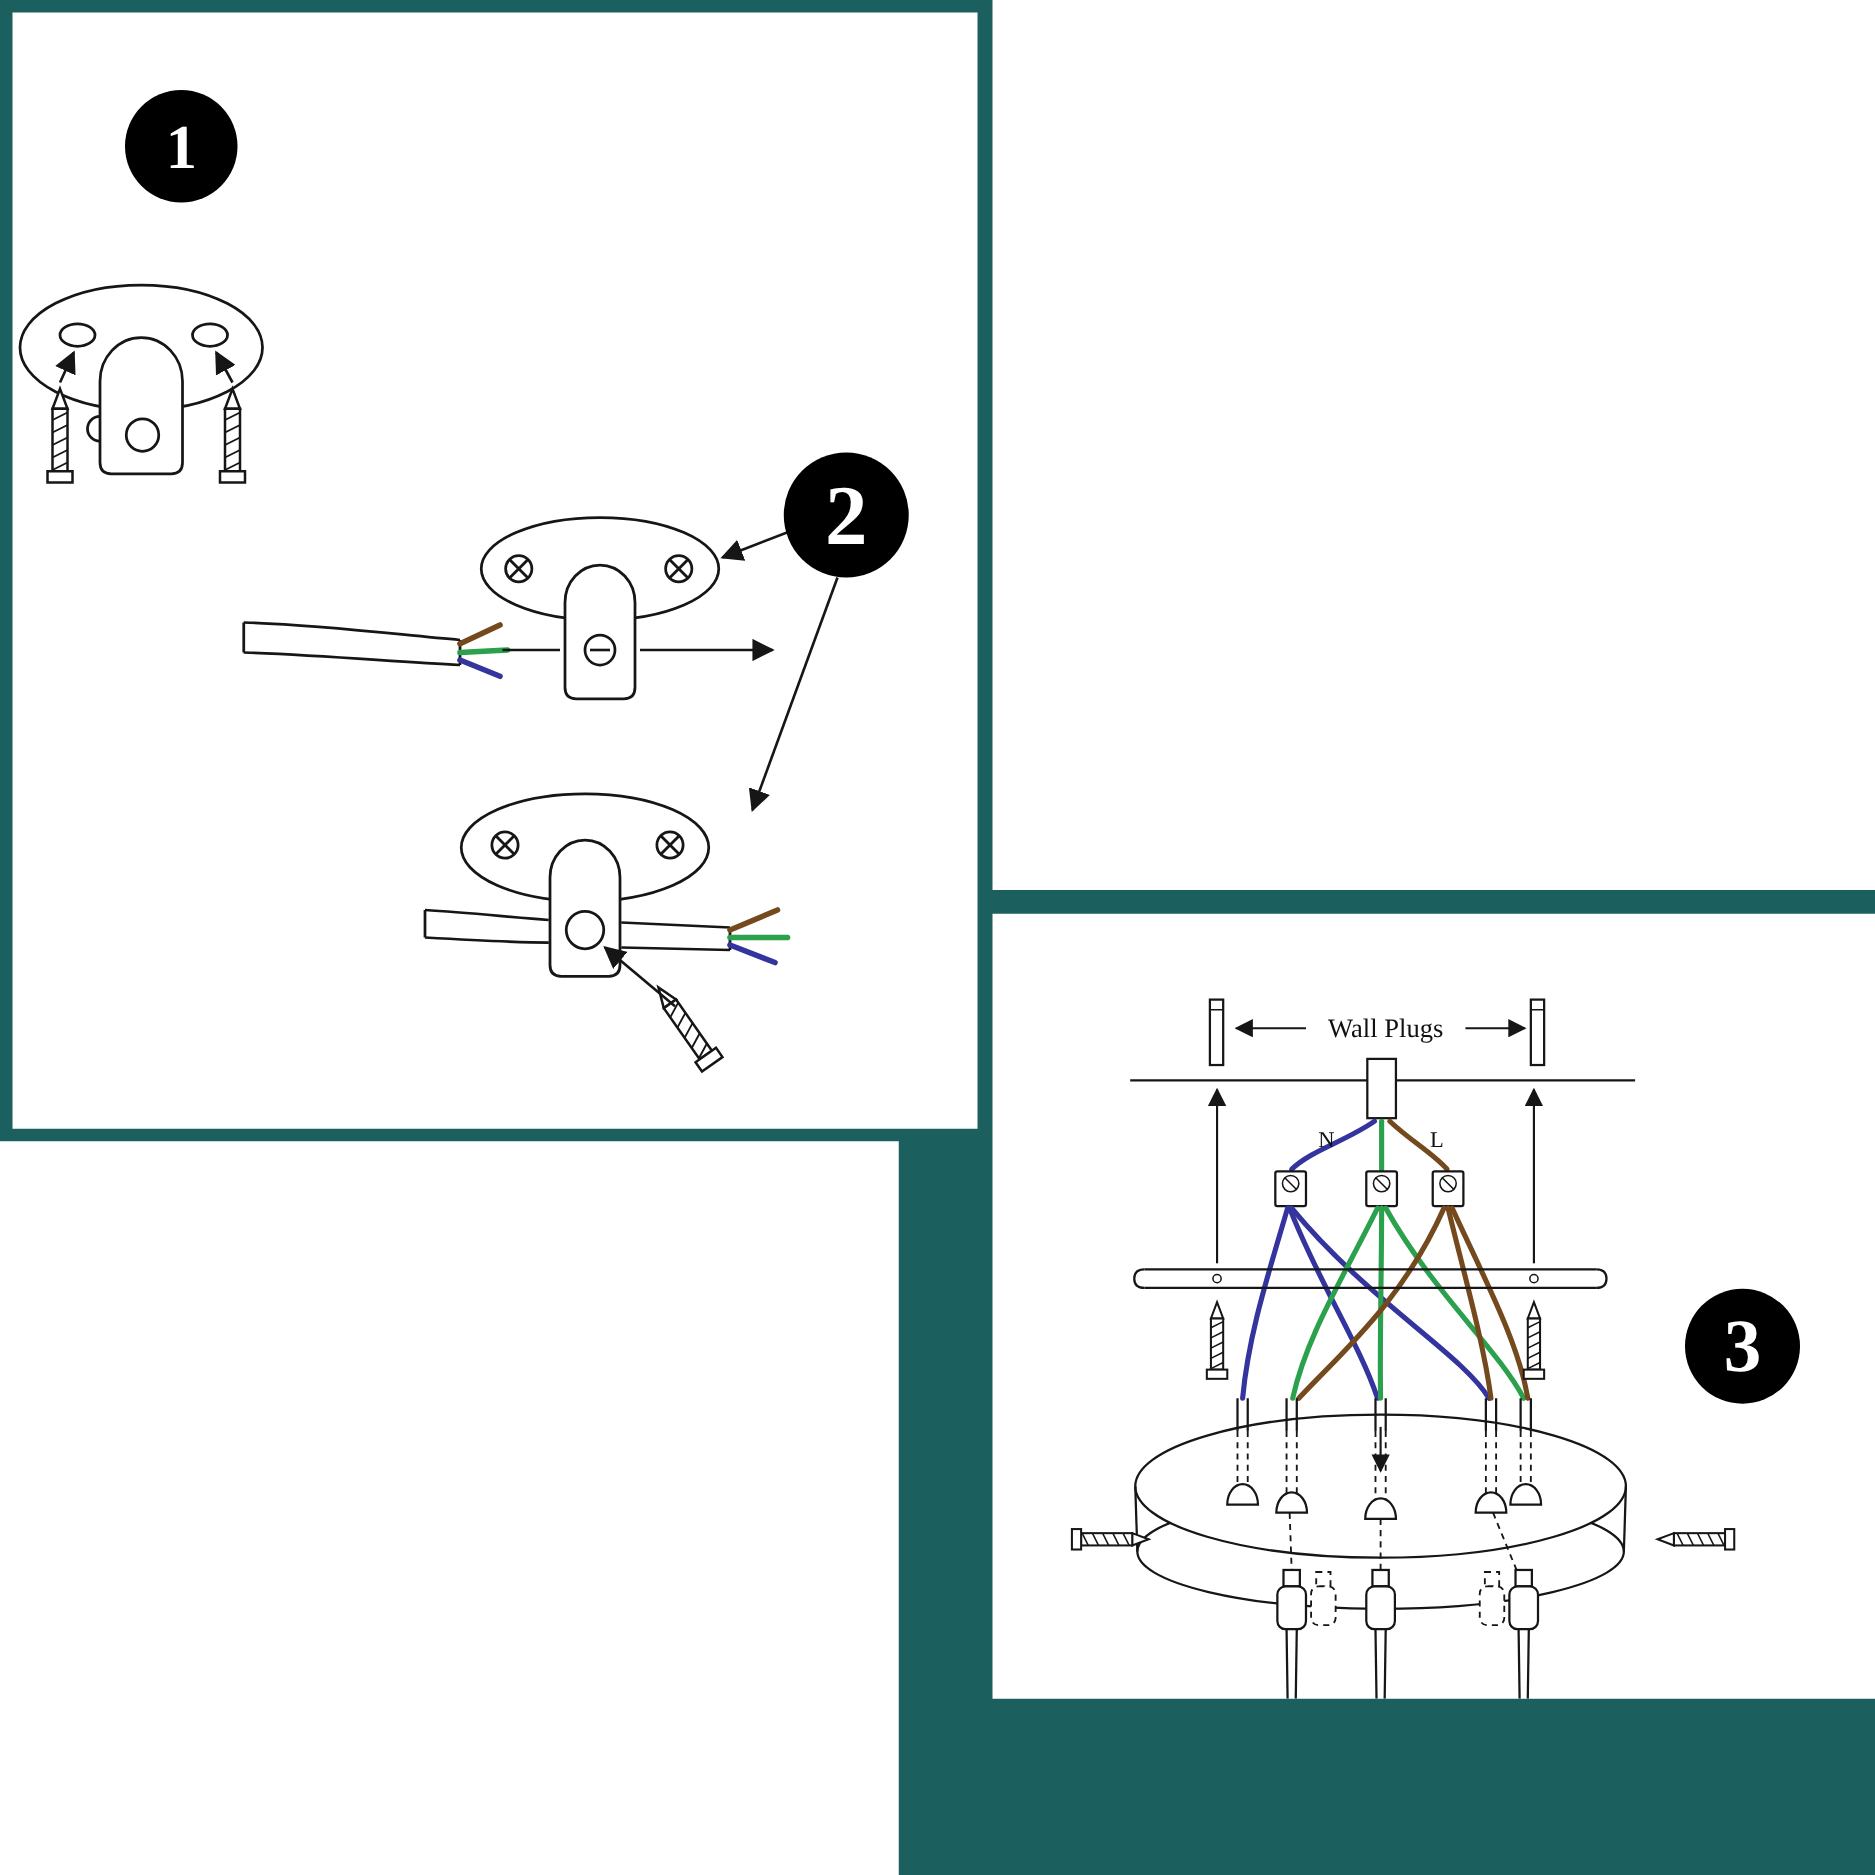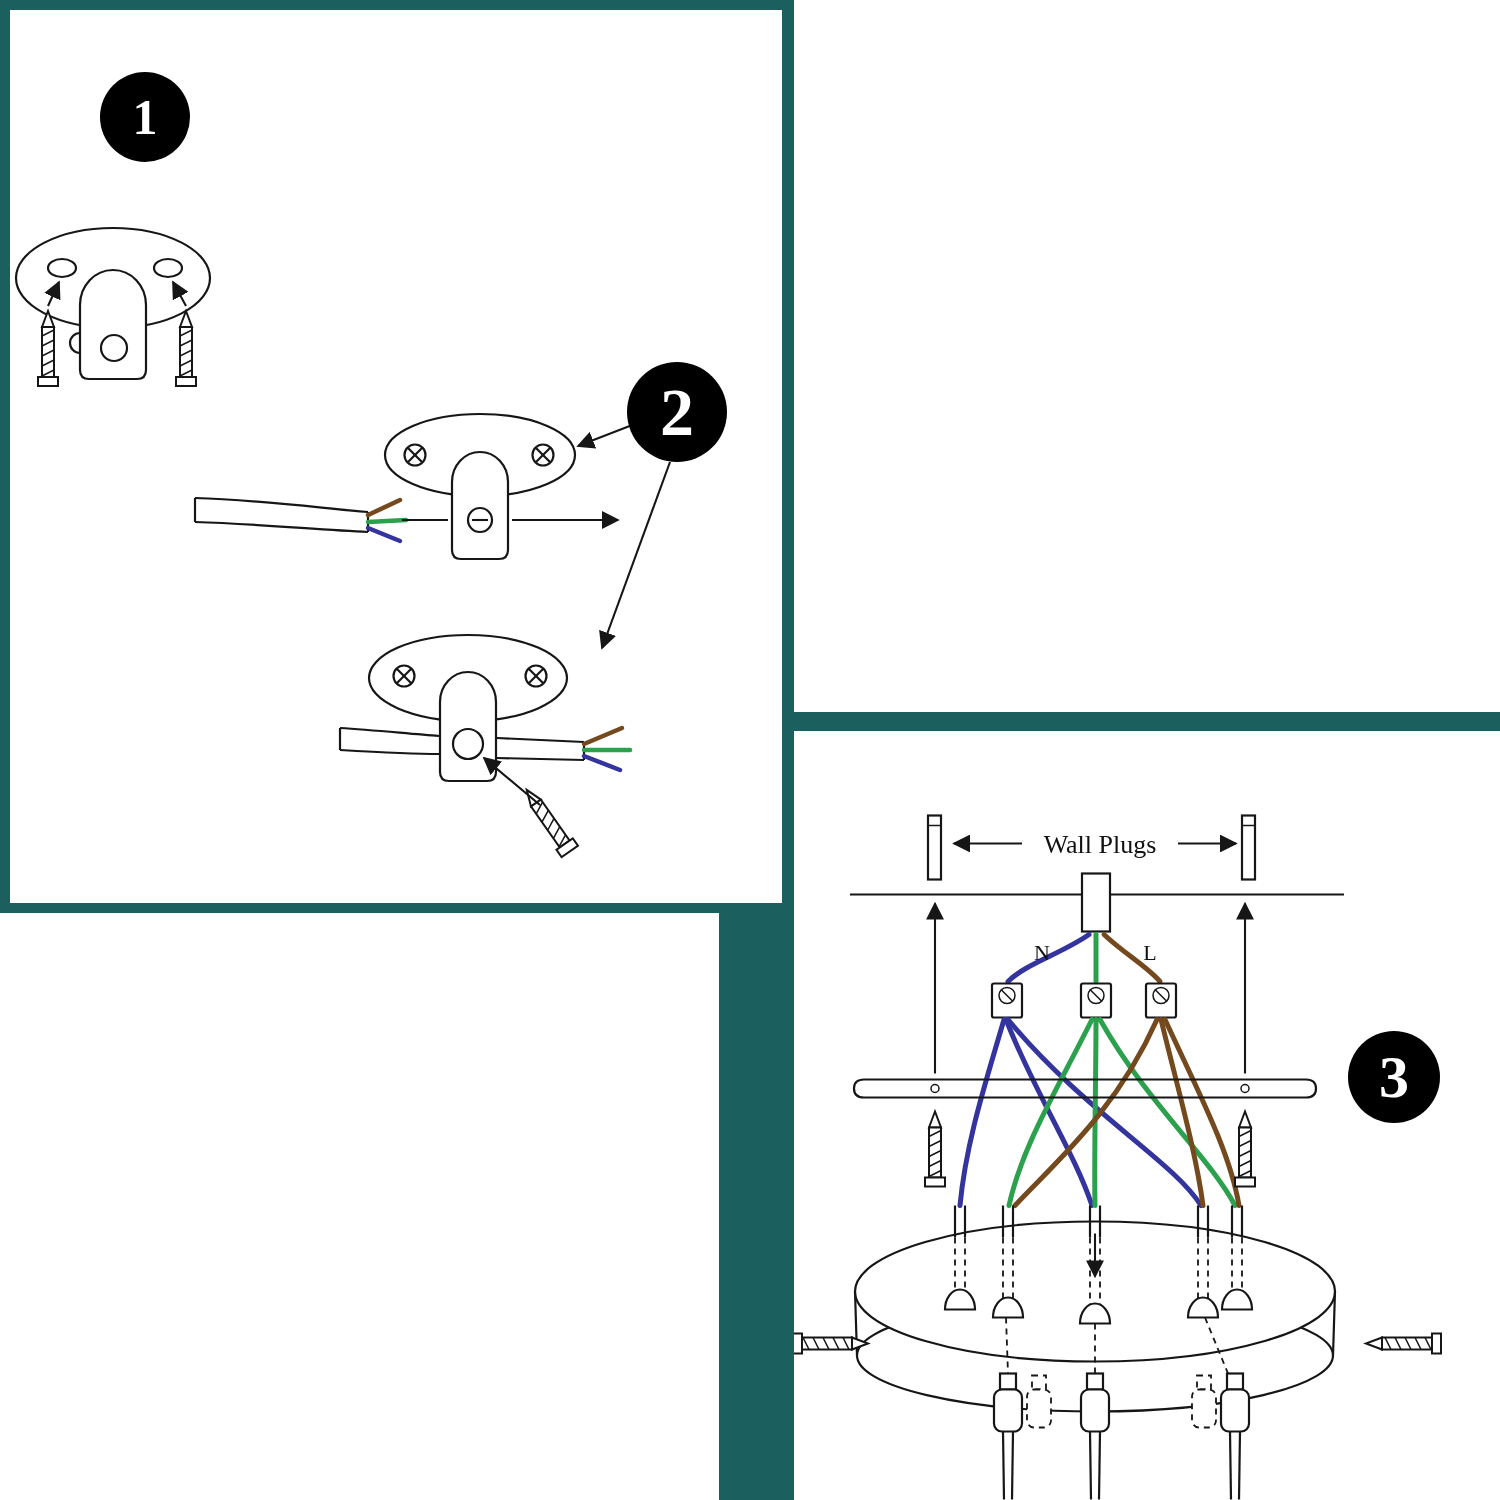--- a/index.html
+++ b/index.html
@@ -142,21 +142,21 @@
   </svg>
 
   <div class="badge" style="left:90px; top:62px; width:90px; height:90px; font-size:50px;">1</div>
   <div class="badge" style="left:617px; top:352px; width:100px; height:100px; font-size:68px;">2</div>
 </div>
 
 <div class="panel" style="left:794px; top:0; width:706px; height:712px;"></div>
 
 <div class="panel" style="left:0; top:913px; width:719px; height:587px;"></div>
 
-<div class="panel" style="left:794px; top:731px; width:706px; height:769px;">
+<div class="panel" style="left:794px; top:731px; width:706px; height:628px;">
 
   <svg viewBox="0 0 706 768">
     <defs>
       <marker id="ah-p3" viewBox="0 0 10 10" refX="9" refY="5" markerWidth="8.5" markerHeight="8.5" orient="auto-start-reverse">
         <path d="M0,0 L10,5 L0,10 z" fill="#161616"></path>
       </marker>
     </defs>
 
     <line class="outline" x1="56" y1="163" x2="550" y2="163"></line>
     <g>

